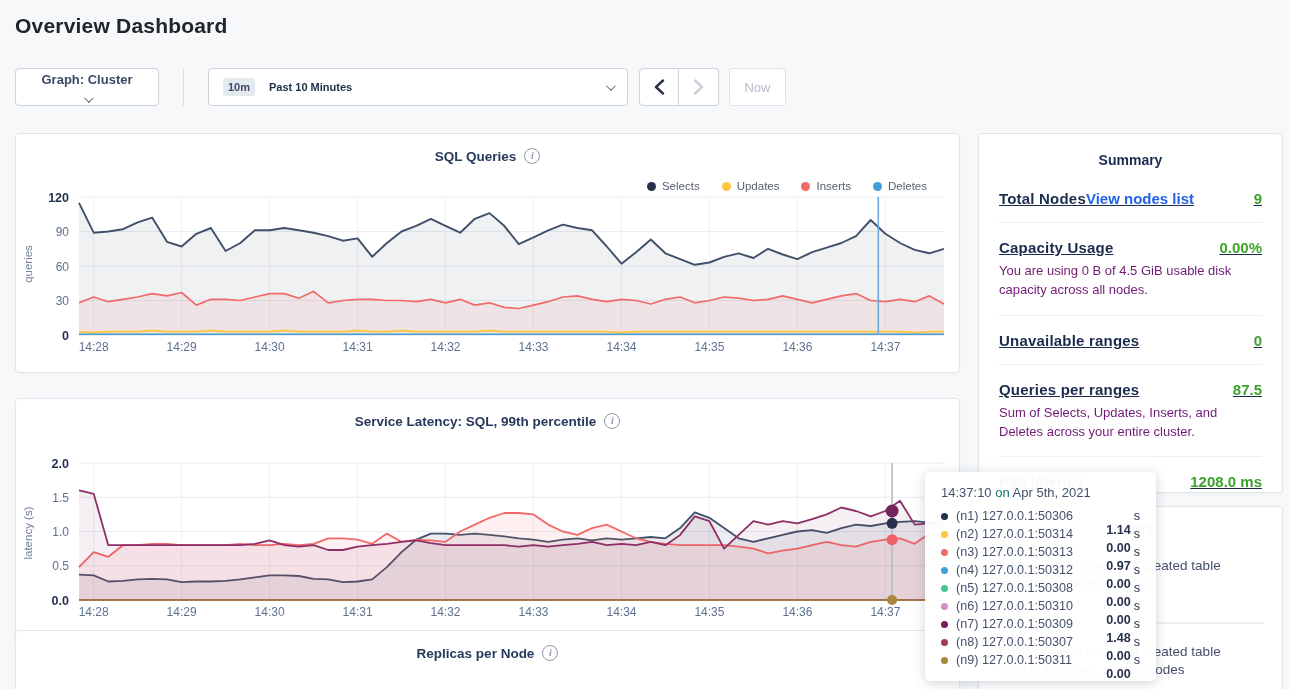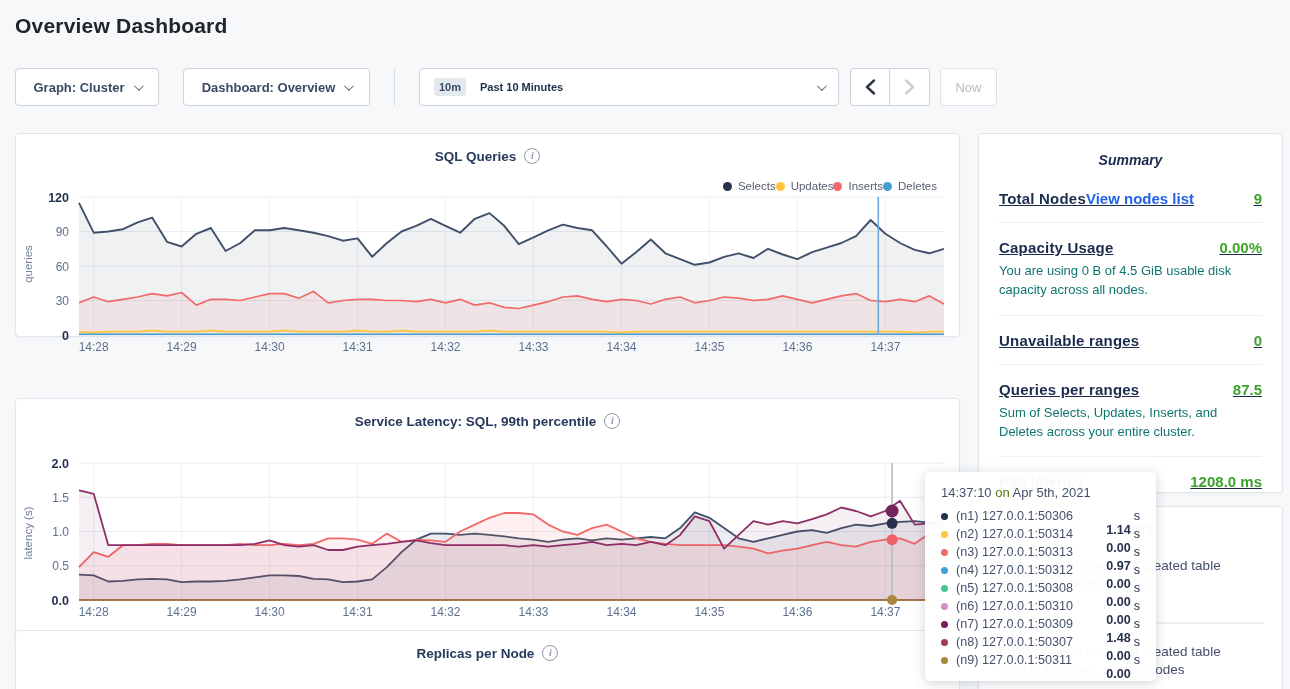--- a/index.html
+++ b/index.html
@@ -12,21 +12,21 @@
   }
   .page-title {
     position:absolute; left:15px; top:14px;
     font-size:21px; font-weight:600; color:#20242c; letter-spacing:.2px;
   }
   
   .controls { position:absolute; left:15px; top:68px; height:38px; display:flex; align-items:stretch; }
   .btn {
     background:#fff; border:1px solid #ccd3dc; border-radius:4px;
     display:flex; align-items:center; justify-content:center; gap:9px;
-    font-size:13px; font-weight:bold; color:#394a67; cursor:pointer;
+    font-size:13px; font-weight:bold; color:#394a67; cursor:pointer;flex-direction:column;
   }
   .dd-graph { width:144px; }
   .dd-dash  { width:187px; margin-left:24px; }
   .caret {
     width:7px; height:7px; border-right:1.6px solid #5f6b7d; border-bottom:1.6px solid #5f6b7d;
     transform:rotate(45deg) translateY(-2px); display:inline-block;
   }
   .vdiv { width:1px; background:#d9dee4; margin-left:24px; }
   .timepicker {
     margin-left:24px; width:420px; background:#fff; border:1px solid #ccd3dc; border-radius:4px;
@@ -47,95 +47,91 @@
   .now-btn {
     margin-left:10px; width:57px; background:#fff; border:1px solid #dde2e8; border-radius:4px;
     display:flex; align-items:center; justify-content:center;
     font-size:13px; font-weight:normal; color:#b6bdc8; cursor:default;
   }
   
   .card {
     position:absolute; background:#fff; border:1px solid #e2e6ec; border-radius:4px;
     box-shadow:0 1px 3px rgba(40,50,70,.04);
   }
-  #sql-card      { left:15px; top:133px; width:945px; height:204px; }
+  #sql-card      { left:15px; top:133px; width:945px; height:240px; }
   #latency-card  { left:15px; top:398px; width:945px; height:245px; }
   #replicas-card { left:15px; top:630px; width:945px; height:140px; }
   #summary-card  { left:978px; top:133px; width:305px; height:360px; }
   #events-card   { left:978px; top:506px; width:305px; height:240px; }
 
   .chart-title {
     margin-top:14px; display:flex; justify-content:center; align-items:center; gap:8px;
     font-size:13.5px; font-weight:bold; color:#283a5c;
   }
   .info-icon {
     width:16px; height:16px; border:1.4px solid #8e99a9; border-radius:50%;
     color:#8e99a9; font-size:10px; font-weight:bold; line-height:13px; text-align:center;
     font-family:"Liberation Serif",serif; font-style:italic; cursor:pointer;
   }
-  .legend { position:absolute; right:22px; top:46px; display:flex; }
+  .legend { position:absolute; right:32px; top:46px; display:flex; gap:22px; }
   .legend-item { display:flex; align-items:center; gap:6px; font-size:11.5px; color:#565f6e; }
   .legend-dot { width:9px; height:9px; border-radius:50%; }
   .chart-svg { position:absolute; left:0; }
   #sql-svg { top:50px; width:945px; height:182px; }
   #latency-svg { top:52px; width:945px; height:178px; }
   .y-rot {
     position:absolute; left:-28px; font-size:11.5px; color:#74809a;
     transform:rotate(-90deg); transform-origin:center; width:80px; text-align:center;
   }
   #sql-card .y-rot { top:124px; }
   #latency-card .y-rot { top:128px; }
   svg text.xt { font-family:"Liberation Sans",sans-serif; font-size:12px; fill:#5e7290; }
   svg text.yt { font-family:"Liberation Sans",sans-serif; font-size:12px; fill:#5e7290; }
   svg text.yt.b { font-weight:bold; fill:#1f2f50; font-size:12.5px; }
 
   
-  .panel-head { text-align:center; font-size:14px; font-weight:bold; color:#1b2b4d; padding-top:18px;font-style:italic; }
+  .panel-head { text-align:center; font-size:14px; font-weight:bold; color:#1b2b4d; padding-top:18px; }
   .summary-body { padding:0 20px; }
   .sum-row { display:flex; align-items:baseline; padding-top:16px;text-decoration:underline; }
   .sum-label { font-size:15px; font-weight:bold; color:#1b2b4d; letter-spacing:.2px; }
   .sum-link { font-size:15px; font-weight:bold; color:#1f63e8; margin-left:0; cursor:pointer; }
   .sum-value { margin-left:auto; font-size:15px; font-weight:bold; color:#3da22c; }
-  .sum-desc { font-size:13px; color:#0f766e; line-height:1.45; padding-top:6px; }
+  .sum-desc { font-size:13px; color:#701a75; line-height:1.45; padding-top:6px; }
   .sum-div { border-bottom:1px solid #eceff3; margin-top:15px; }
   .first-row { padding-top:22px; }
 
   
   .events-body { padding:0 18px; }
   .event-item { font-size:13.5px; color:#43506b; line-height:18px; padding-top:19px; min-height:67px; }
   .event-item + .event-item { border-top:1px solid #eceff3; }
   .event-item.first { padding-top:20px; border-top:none; }
   .event-wrap1 { border-bottom:1px solid #eceff3; padding-bottom:12px; min-height:86px; }
 
   
   .tooltip {
     position:absolute; left:925px; top:472px; width:231px;
     background:rgba(255,255,255,.97); border-radius:6px;
     box-shadow:0 2px 12px rgba(50,60,80,.22); padding:13px 16px 12px 16px; z-index:30;
   }
   .tt-head { font-size:13px; color:#44516b; margin-bottom:7px; }
-  .tt-head .on { color:#4d7c0f; }
+  .tt-head .on { color:#0f766e; }
   .tt-row { display:flex; align-items:center; height:18px; font-size:12.6px; color:#44516b; }
   .tt-dot { width:7px; height:7px; border-radius:50%; margin-right:8px; flex:none; }
   .tt-name { flex:1; white-space:nowrap; }
   .tt-val { font-weight:bold; color:#26324c;margin-top:28px; }
   .tt-unit { color:#26324c; margin-left:3px; }
 </style>
 </head>
 <body>
 
 <div class="page-title">Overview Dashboard</div>
 
 <div class="controls">
   <div class="btn dd-graph">
     <span>Graph: Cluster</span>
-    <span class="caret"></span>
-  </div>
-  <div class="btn dd-dash">
-    <span>Dashboard: Overview</span>
     <span class="caret"></span>
   </div>
   <div class="vdiv"></div>
   <div class="timepicker">
     <span class="time-chip">10m</span>
     <span class="time-label">Past 10 Minutes</span>
     <span class="caret"></span>
   </div>
   <div class="arrow-group">
     <div class="arrow-btn prev">

